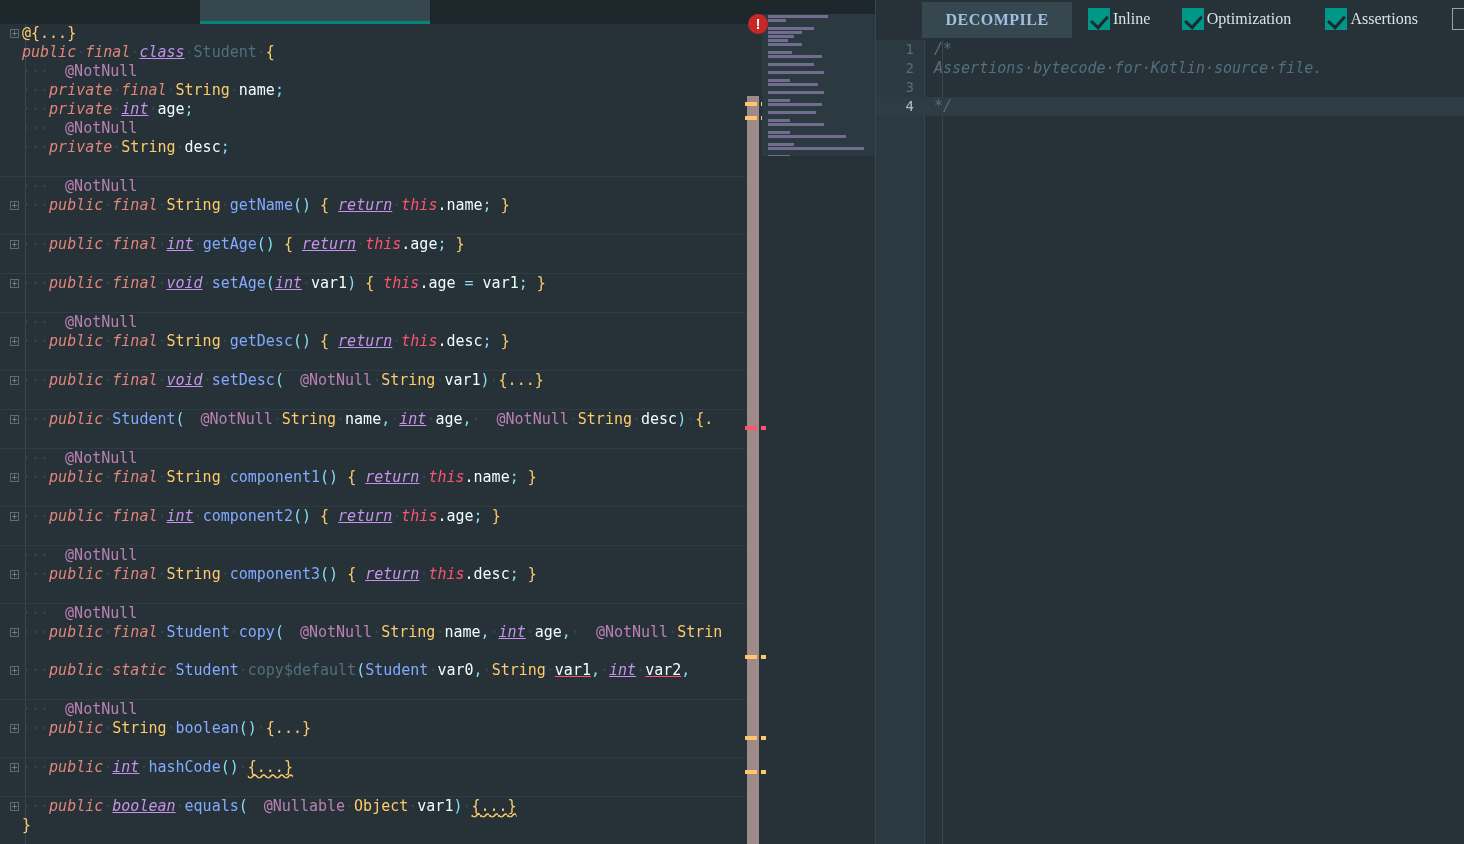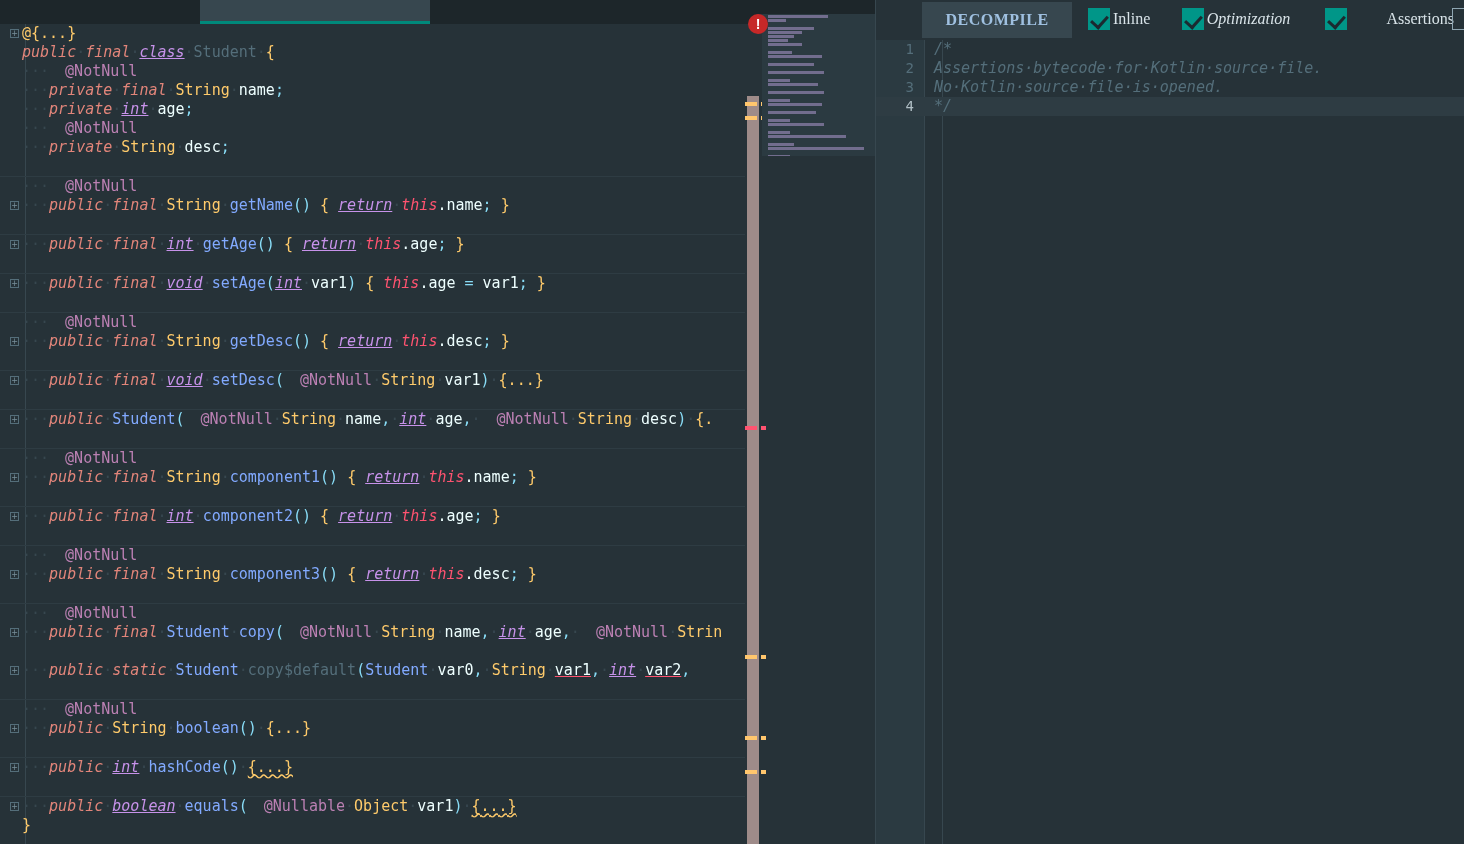--- a/index.html
+++ b/index.html
@@ -303,38 +303,38 @@
 
   <div class="panel-div"></div>
 
   <div class="toolbar">
     <div class="decompile-btn">DECOMPILE</div>
     <div id="checkboxes">
         <div class="cb-group" style="left: 212px;">
           <span class="cb on"></span>
           <span class="cb-label">Inline</span>
         </div>
-        <div class="cb-group" style="left: 305.8px; font-style: italic;">
+        <div class="cb-group" style="left: 305.8px;">
           <span class="cb on"></span>
           <span class="cb-label">Optimization</span>
         </div>
-        <div class="cb-group" style="left: 449.4px; gap: 36px;">
+        <div class="cb-group" style="left: 449.4px;">
           <span class="cb on"></span>
           <span class="cb-label">Assertions</span>
         </div>
         <div class="cb-group" style="left: 576.4px;">
           <span class="cb off"></span>
         </div>
       </div>
   </div>
 
   <div class="right-panel">
     <div class="rp-gutter"></div>
     <div class="rp-sep"></div>
     <div id="rp-lines">
         <div class="rp-line"><span class="rp-num">1</span><span class="rp-text">/*</span></div>
         <div class="rp-line"><span class="rp-num">2</span><span class="rp-text">Assertions·bytecode·for·Kotlin·source·file.</span></div>
-        <div class="rp-line"><span class="rp-num">3</span><span class="rp-text">No·Kotlin·source·file·is·opened.</span></div>
+        <div class="rp-line"><span class="rp-num">3</span></div>
         <div class="rp-line cur"><span class="rp-num cur">4</span><span class="rp-text">*/</span></div>
       </div>
   </div>
 
 </div>
 
 </body></html>

